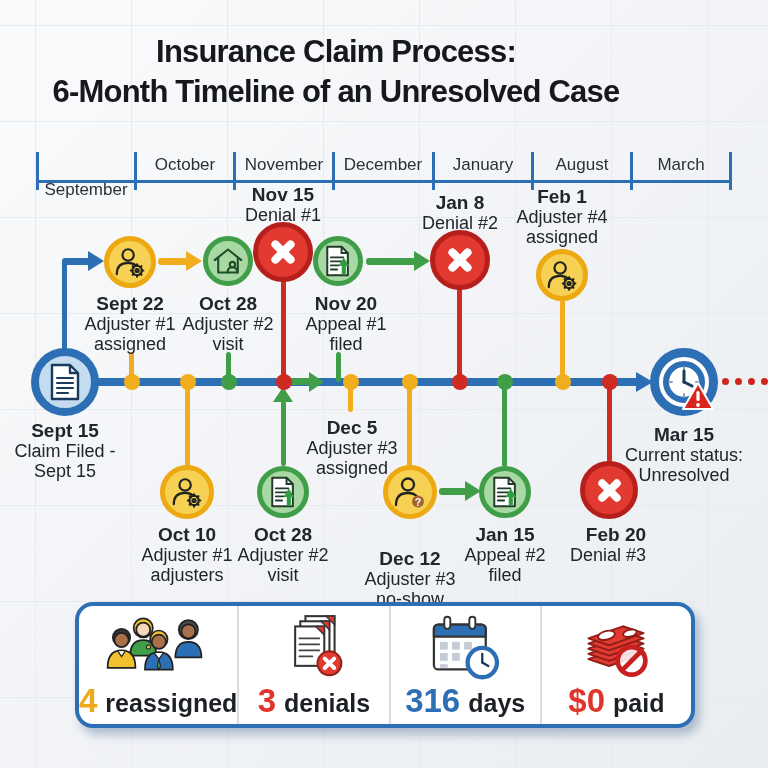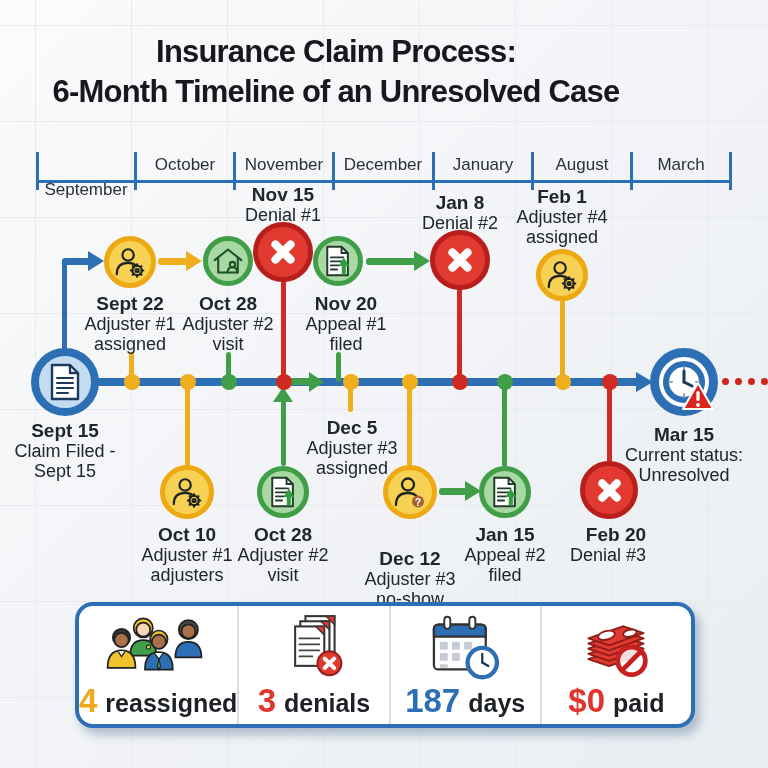--- a/index.html
+++ b/index.html
@@ -468,21 +468,21 @@
             <rect x="29" y="45" width="9" height="9"></rect>
           <rect x="15" y="58" width="9" height="4"></rect>
         </g>
         <circle cx="64" cy="56" r="17" fill="#ffffff" stroke="#2d6fb5" stroke-width="5"></circle>
         <g stroke="#17365c" stroke-width="2.6" stroke-linecap="round">
           <line x1="64" y1="56" x2="64" y2="46"></line>
             <line x1="64" y1="56" x2="71" y2="60"></line>
         </g>
       </svg>
       <div class="stat-text">
-        <span class="stat-num" style="color: rgb(45, 111, 181);">187</span>
+        <span class="stat-num" style="color: rgb(45, 111, 181);">316</span>
         <span class="stat-lbl">days</span>
       </div>
     </div>
 
     <div class="stat-cell divided">
       <svg width="76" height="66" viewBox="0 0 88 76">
         <g stroke="#8f1d18" stroke-width="2.2" stroke-linejoin="round">
           <polygon points="12,52 52,38 76,46 36,60" fill="#e23a30"></polygon>
           <polygon points="12,46 52,32 76,40 36,54" fill="#e23a30"></polygon>
           <polygon points="12,40 52,26 76,34 36,48" fill="#e23a30"></polygon>

